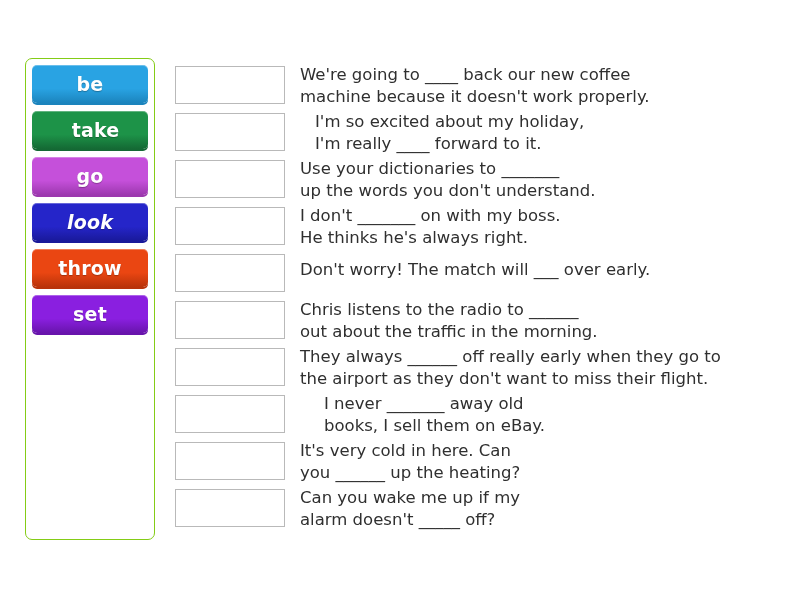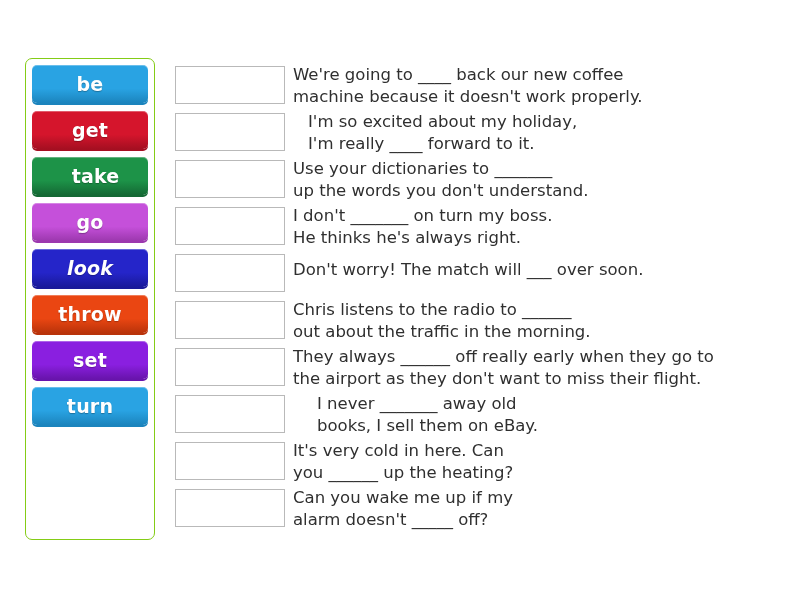--- a/index.html
+++ b/index.html
@@ -60,42 +60,40 @@
     width: 110px;
     box-sizing: border-box;
     background: #ffffff;
     border: 1px solid #b9b9b9;
     cursor: pointer;
   }
 
   
   .sentence {
     position: absolute;
-    left: 293px;
+    left: 300px;
     width: 500px;
     color: #2f2f2f;
     font-size: 16.5px;
     line-height: 22px;
     white-space: pre-line;
   }
 </style>
 </head>
 <body>
 
 <div id="board">
 
   <div id="tile-tray">
       <div class="word-tile" style="background: linear-gradient(rgb(41, 163, 227) 0%, rgb(41, 163, 227) 62%, rgb(27, 132, 189) 100%); box-shadow: rgba(255, 255, 255, 0.3) 0px 1px 0px inset, rgb(27, 132, 189) 0px 2px 0px;">be</div>
-      <div class="word-tile" style="background: linear-gradient(rgb(213, 21, 44) 0%, rgb(213, 21, 44) 62%, rgb(165, 15, 33) 100%); box-shadow: rgba(255, 255, 255, 0.3) 0px 1px 0px inset, rgb(165, 15, 33) 0px 2px 0px;">get</div>
       <div class="word-tile" style="background: linear-gradient(rgb(29, 147, 72) 0%, rgb(29, 147, 72) 62%, rgb(20, 105, 52) 100%); box-shadow: rgba(255, 255, 255, 0.3) 0px 1px 0px inset, rgb(20, 105, 52) 0px 2px 0px; padding-left: 11px;">take</div>
       <div class="word-tile" style="background: linear-gradient(rgb(197, 80, 218) 0%, rgb(197, 80, 218) 62%, rgb(156, 56, 174) 100%); box-shadow: rgba(255, 255, 255, 0.3) 0px 1px 0px inset, rgb(156, 56, 174) 0px 2px 0px;">go</div>
       <div class="word-tile" style="background: linear-gradient(rgb(37, 37, 201) 0%, rgb(37, 37, 201) 62%, rgb(25, 25, 154) 100%); box-shadow: rgba(255, 255, 255, 0.3) 0px 1px 0px inset, rgb(25, 25, 154) 0px 2px 0px; font-style: italic;">look</div>
       <div class="word-tile" style="background: linear-gradient(rgb(234, 70, 18) 0%, rgb(234, 70, 18) 62%, rgb(185, 51, 10) 100%); box-shadow: rgba(255, 255, 255, 0.3) 0px 1px 0px inset, rgb(185, 51, 10) 0px 2px 0px;">throw</div>
       <div class="word-tile" style="background: linear-gradient(rgb(138, 31, 224) 0%, rgb(138, 31, 224) 62%, rgb(104, 20, 172) 100%); box-shadow: rgba(255, 255, 255, 0.3) 0px 1px 0px inset, rgb(104, 20, 172) 0px 2px 0px;">set</div>
-      <div class="word-tile" style="background: linear-gradient(rgb(41, 163, 227) 0%, rgb(41, 163, 227) 62%, rgb(27, 132, 189) 100%); box-shadow: rgba(255, 255, 255, 0.3) 0px 1px 0px inset, rgb(27, 132, 189) 0px 2px 0px;">turn</div>
     </div>
 
   <div id="drop-zones">
       <div class="drop-box" style="top: 66px; height: 38px;"></div>
       <div class="drop-box" style="top: 113px; height: 38px;"></div>
       <div class="drop-box" style="top: 160px; height: 38px;"></div>
       <div class="drop-box" style="top: 207px; height: 38px;"></div>
       <div class="drop-box" style="top: 254px; height: 38px;"></div>
       <div class="drop-box" style="top: 301px; height: 38px;"></div>
       <div class="drop-box" style="top: 348px; height: 38px;"></div>
@@ -104,23 +102,23 @@
       <div class="drop-box" style="top: 489px; height: 38px;"></div>
     </div>
 
   <div id="sentence-list">
       <div class="sentence" style="top: 64px;">We're going to ____ back our new coffee
 machine because it doesn't work properly.</div>
       <div class="sentence" style="top: 111px; margin-left: 15px;">I'm so excited about my holiday,
 I'm really ____ forward to it.</div>
       <div class="sentence" style="top: 158px;">Use your dictionaries to _______
 up the words you don't understand.</div>
-      <div class="sentence" style="top: 205px;">I don't _______ on turn my boss.
+      <div class="sentence" style="top: 205px;">I don't _______ on with my boss.
 He thinks he's always right.</div>
-      <div class="sentence" style="top: 259px;">Don't worry! The match will ___ over soon.</div>
+      <div class="sentence" style="top: 259px;">Don't worry! The match will ___ over early.</div>
       <div class="sentence" style="top: 299px;">Chris listens to the radio to ______
 out about the traffic in the morning.</div>
       <div class="sentence" style="top: 346px;">They always ______ off really early when they go to
 the airport as they don't want to miss their flight.</div>
       <div class="sentence" style="top: 393px; margin-left: 24px;">I never _______ away old
 books, I sell them on eBay.</div>
       <div class="sentence" style="top: 440px;">It's very cold in here. Can
 you ______ up the heating?</div>
       <div class="sentence" style="top: 487px;">Can you wake me up if my
 alarm doesn't _____ off?</div>

